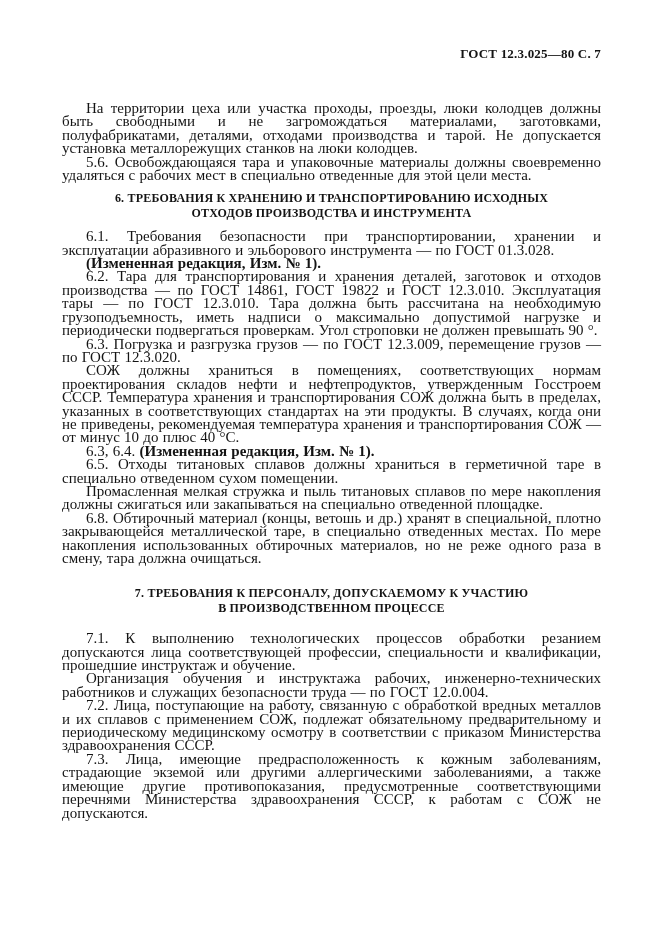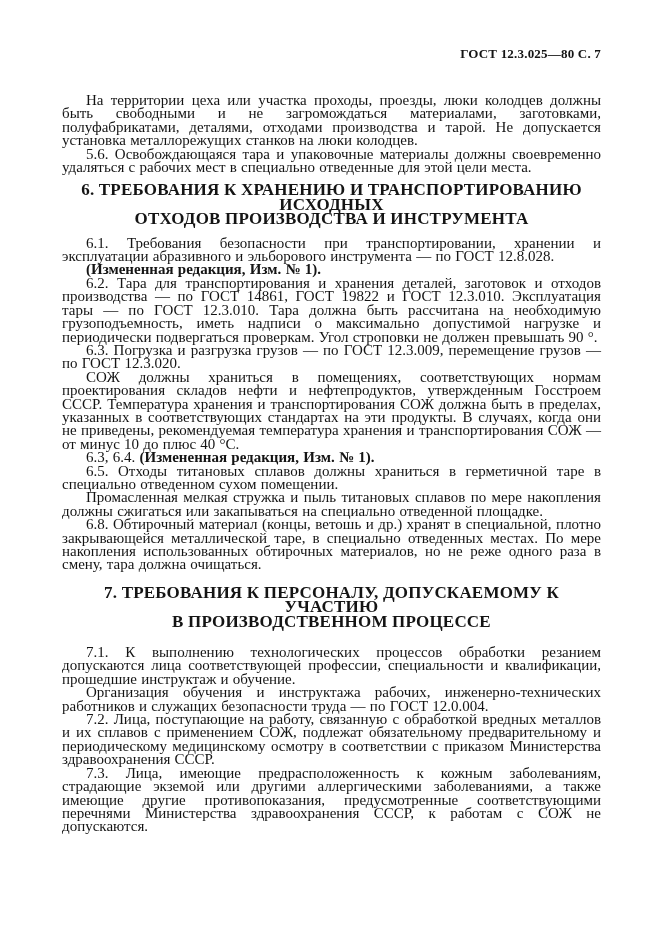--- a/index.html
+++ b/index.html
@@ -14,63 +14,63 @@
     width: 661px; height: 936px;
     padding: 46px 60px 0 62px;
     background: #ffffff;
     overflow: hidden;
   }
   .page-header {
     text-align: right;
     font-weight: bold;
     font-size: 13px;
     letter-spacing: 0.2px;
-    margin-bottom: 32px;
+    margin-bottom: 40px;
     white-space: nowrap;
   }
   .doc-body { width: 539px; }
   .para {
     font-size: 15px;
     line-height: 13.4px;
     text-align: justify;
     text-indent: 24px;
     word-spacing: 0.5px;
   }
   .para.bold { font-weight: bold; }
   .para .bold { font-weight: bold; }
   .section-heading {
     font-weight: bold;
     text-align: center;
-    font-size: 17px;
+    font-size: 12px;
     line-height: 14.4px;
     letter-spacing: 0.2px;
   }
   .section-heading.h6 { margin: 9px 0 10px 0; }
-  .section-heading.h7 { margin: 14px 0 17px 0; }
+  .section-heading.h7 { margin: 21px 0 17px 0; }
 </style>
 </head>
 <body>
 
 <div class="page">
 
   <div class="page-header">
     <span>ГОСТ 12.3.025—80 С. 7</span>
   </div>
 
   <div class="doc-body">
 
     <p class="para">На территории цеха или участка проходы, проезды, люки колодцев должны быть свободными и не загромождаться материалами, заготовками, полуфабрикатами, деталями, отходами производства и тарой. Не допускается установка металлорежущих станков на люки колодцев.</p>
     <p class="para">5.6. Освобождающаяся тара и упаковочные материалы должны своевременно удаляться с рабочих мест в специально отведенные для этой цели места.</p>
 
     <div class="section-heading h6">
       <div>6. ТРЕБОВАНИЯ К ХРАНЕНИЮ И ТРАНСПОРТИРОВАНИЮ ИСХОДНЫХ</div>
       <div>ОТХОДОВ ПРОИЗВОДСТВА И ИНСТРУМЕНТА</div>
     </div>
 
-    <p class="para">6.1. Требования безопасности при транспортировании, хранении и эксплуатации абразивного и эльборового инструмента — по ГОСТ 12.8.028.</p>
+    <p class="para">6.1. Требования безопасности при транспортировании, хранении и эксплуатации абразивного и эльборового инструмента — по ГОСТ 01.3.028.</p>
     <p class="para bold">(Измененная редакция, Изм. № 1).</p>
     <p class="para">6.2. Тара для транспортирования и хранения деталей, заготовок и отходов производства — по ГОСТ 14861, ГОСТ 19822 и ГОСТ 12.3.010. Эксплуатация тары — по ГОСТ 12.3.010. Тара должна быть рассчитана на необходимую грузоподъемность, иметь надписи о максимально допустимой нагрузке и периодически подвергаться проверкам. Угол строповки не должен превышать 90 °.</p>
     <p class="para">6.3. Погрузка и разгрузка грузов — по ГОСТ 12.3.009, перемещение грузов — по ГОСТ 12.3.020.</p>
     <p class="para">СОЖ должны храниться в помещениях, соответствующих нормам проектирования складов нефти и нефтепродуктов, утвержденным Госстроем СССР. Температура хранения и транспортирования СОЖ должна быть в пределах, указанных в соответствующих стандартах на эти продукты. В случаях, когда они не приведены, рекомендуемая температура хранения и транспортирования СОЖ — от минус 10 до плюс 40 °С.</p>
 
     <p class="para"><span>6.3, 6.4. </span><span class="bold">(Измененная редакция, Изм. № 1).</span></p>
 
     <p class="para">6.5. Отходы титановых сплавов должны храниться в герметичной таре в специально отведенном сухом помещении.</p>
     <p class="para">Промасленная мелкая стружка и пыль титановых сплавов по мере накопления должны сжигаться или закапываться на специально отведенной площадке.</p>
     <p class="para">6.8. Обтирочный материал (концы, ветошь и др.) хранят в специальной, плотно закрывающейся металлической таре, в специально отведенных местах. По мере накопления использованных обтирочных материалов, но не реже одного раза в смену, тара должна очищаться.</p>

